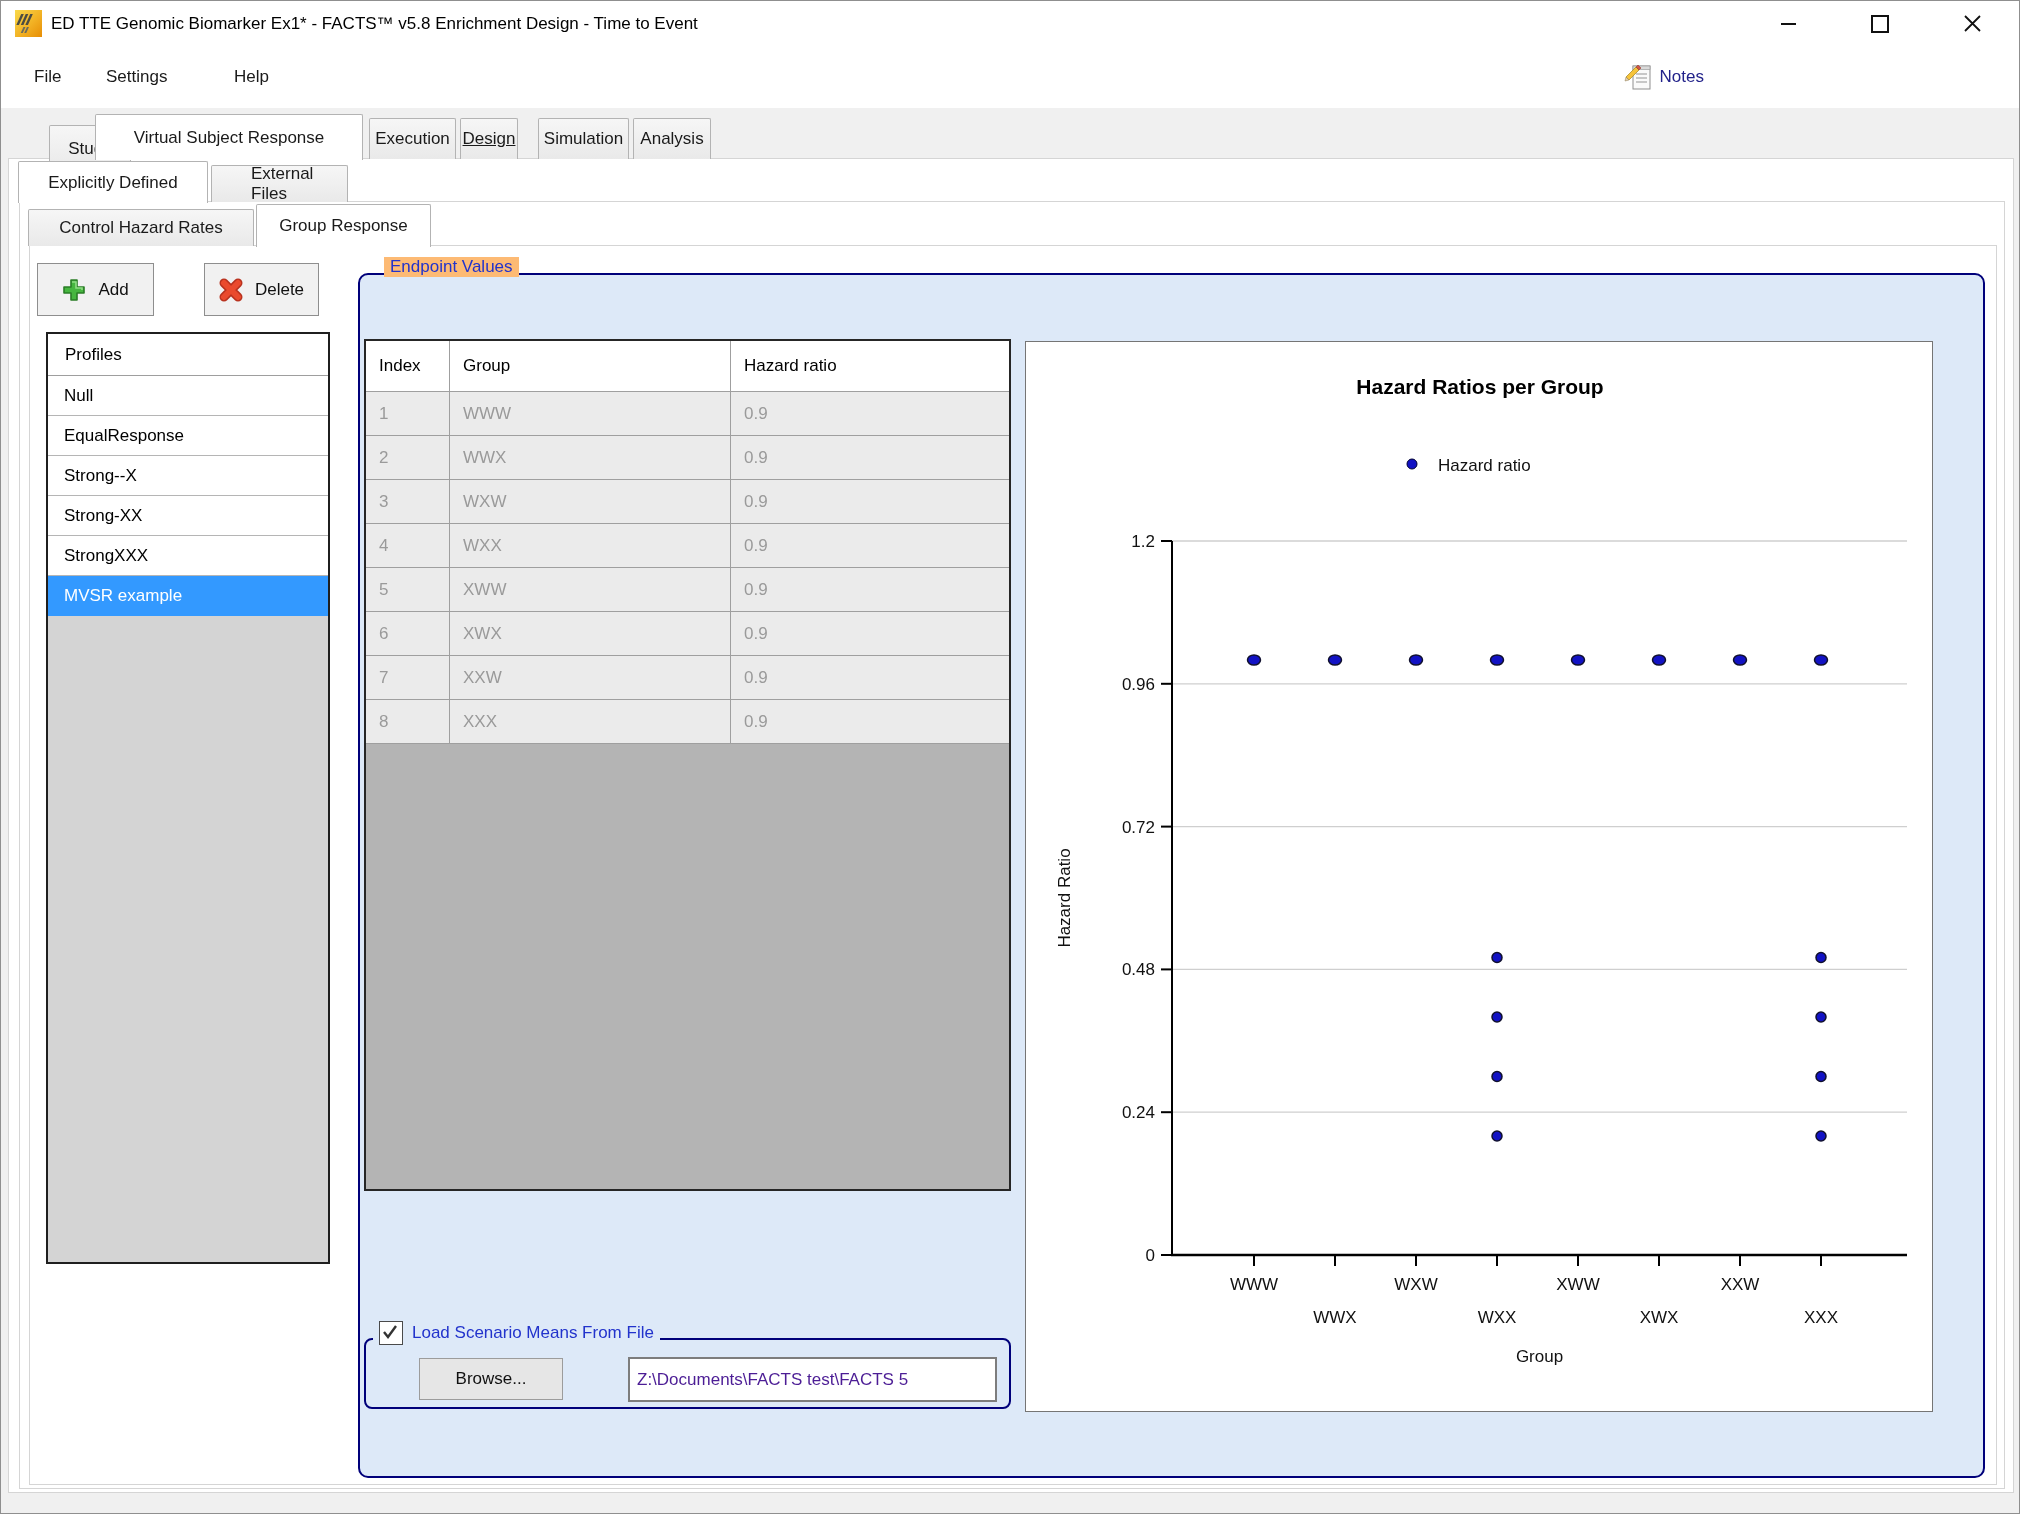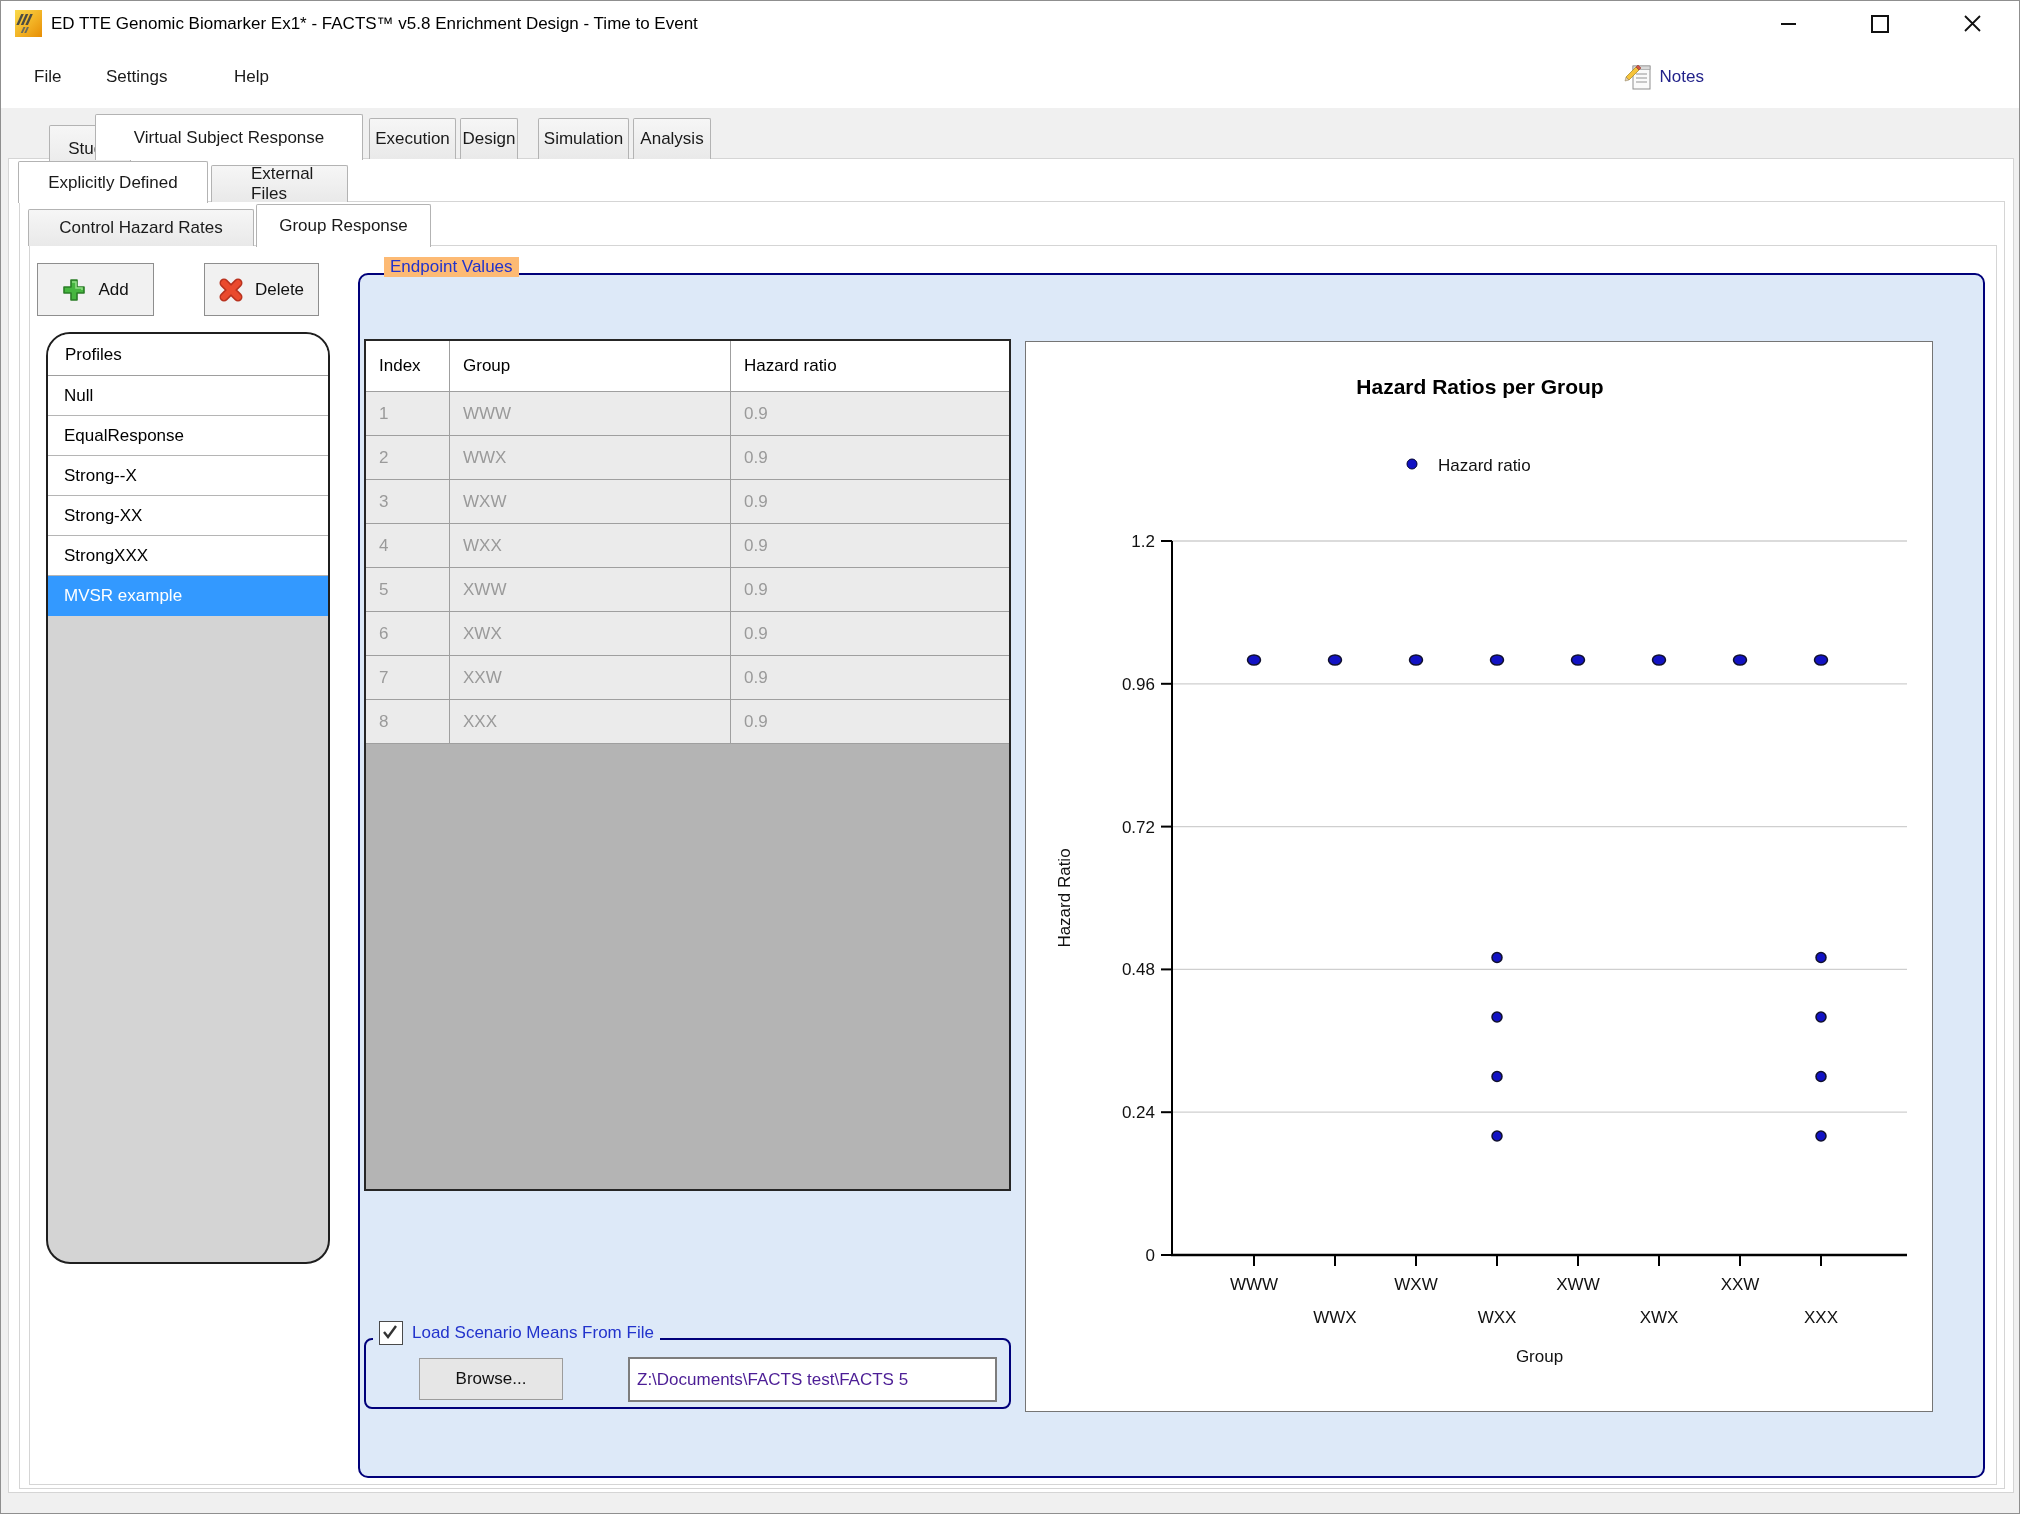--- a/index.html
+++ b/index.html
@@ -123,21 +123,21 @@
 
   <div class="abs content-bg"></div>
 
   <div class="abs tabpage" style="left:7px;top:157px;width:2006px;height:1335px;z-index:0;"></div>
   <div class="abs tabpage" style="left:18px;top:200px;width:1986px;height:1288px;z-index:1;"></div>
   <div class="abs tabpage" style="left:28px;top:244px;width:1968px;height:1240px;z-index:2;"></div>
 
   <div class="tab" style="left:12px;top:124px;width:82px;height:46px;margin-left:36px;">Study</div>
   <div class="tab active" style="left:94px;top:113px;width:268px;height:46px;">Virtual Subject Response</div>
   <div class="tab" style="left:368px;top:117px;width:87px;height:41px;">Execution</div>
-  <div class="tab" style="left:459px;top:117px;width:58px;height:41px;">Design</div>
+  <div class="tab" style="left:459px;top:117px;width:58px;height:41px;text-decoration:underline;">Design</div>
   <div class="tab" style="left:537px;top:117px;width:91px;height:41px;">Simulation</div>
   <div class="tab" style="left:632px;top:117px;width:78px;height:41px;">Analysis</div>
 
   <div class="tab active" style="left:17px;top:160px;width:190px;height:42px;">Explicitly Defined</div>
   <div class="tab" style="left:210px;top:164px;width:137px;height:37px;padding-left:39px;">External Files</div>
 
   <div class="tab" style="left:27px;top:208px;width:226px;height:37px;">Control Hazard Rates</div>
   <div class="tab active" style="left:255px;top:203px;width:175px;height:43px;">Group Response</div>
 
   <div class="abs btn" style="left:36px;top:262px;width:117px;height:53px;">
@@ -148,21 +148,21 @@
     <span>Add</span>
   </div>
   <div class="abs btn" style="left:203px;top:262px;width:115px;height:53px;">
     <svg width="24" height="24" viewBox="0 0 24 24">
       <path d="M5 5 L19 19 M19 5 L5 19" stroke="#b8321f" stroke-width="9" stroke-linecap="round"></path>
       <path d="M5 5 L19 19 M19 5 L5 19" stroke="#ea4a2d" stroke-width="6" stroke-linecap="round"></path>
     </svg>
     <span>Delete</span>
   </div>
 
-  <div class="abs plist" style="left:45px;top:331px;width:284px;height:932px;border-radius:24px;">
+  <div class="abs plist" style="left:45px;top:331px;width:284px;height:932px;">
     <div class="hdr">Profiles</div>
     <div class="row">Null</div>
     <div class="row">EqualResponse</div>
     <div class="row">Strong--X</div>
     <div class="row">Strong-XX</div>
     <div class="row">StrongXXX</div>
     <div class="row selected">MVSR example</div>
   </div>
 
   <div class="abs groupbox" style="left:357px;top:272px;width:1627px;height:1205px;"></div>

